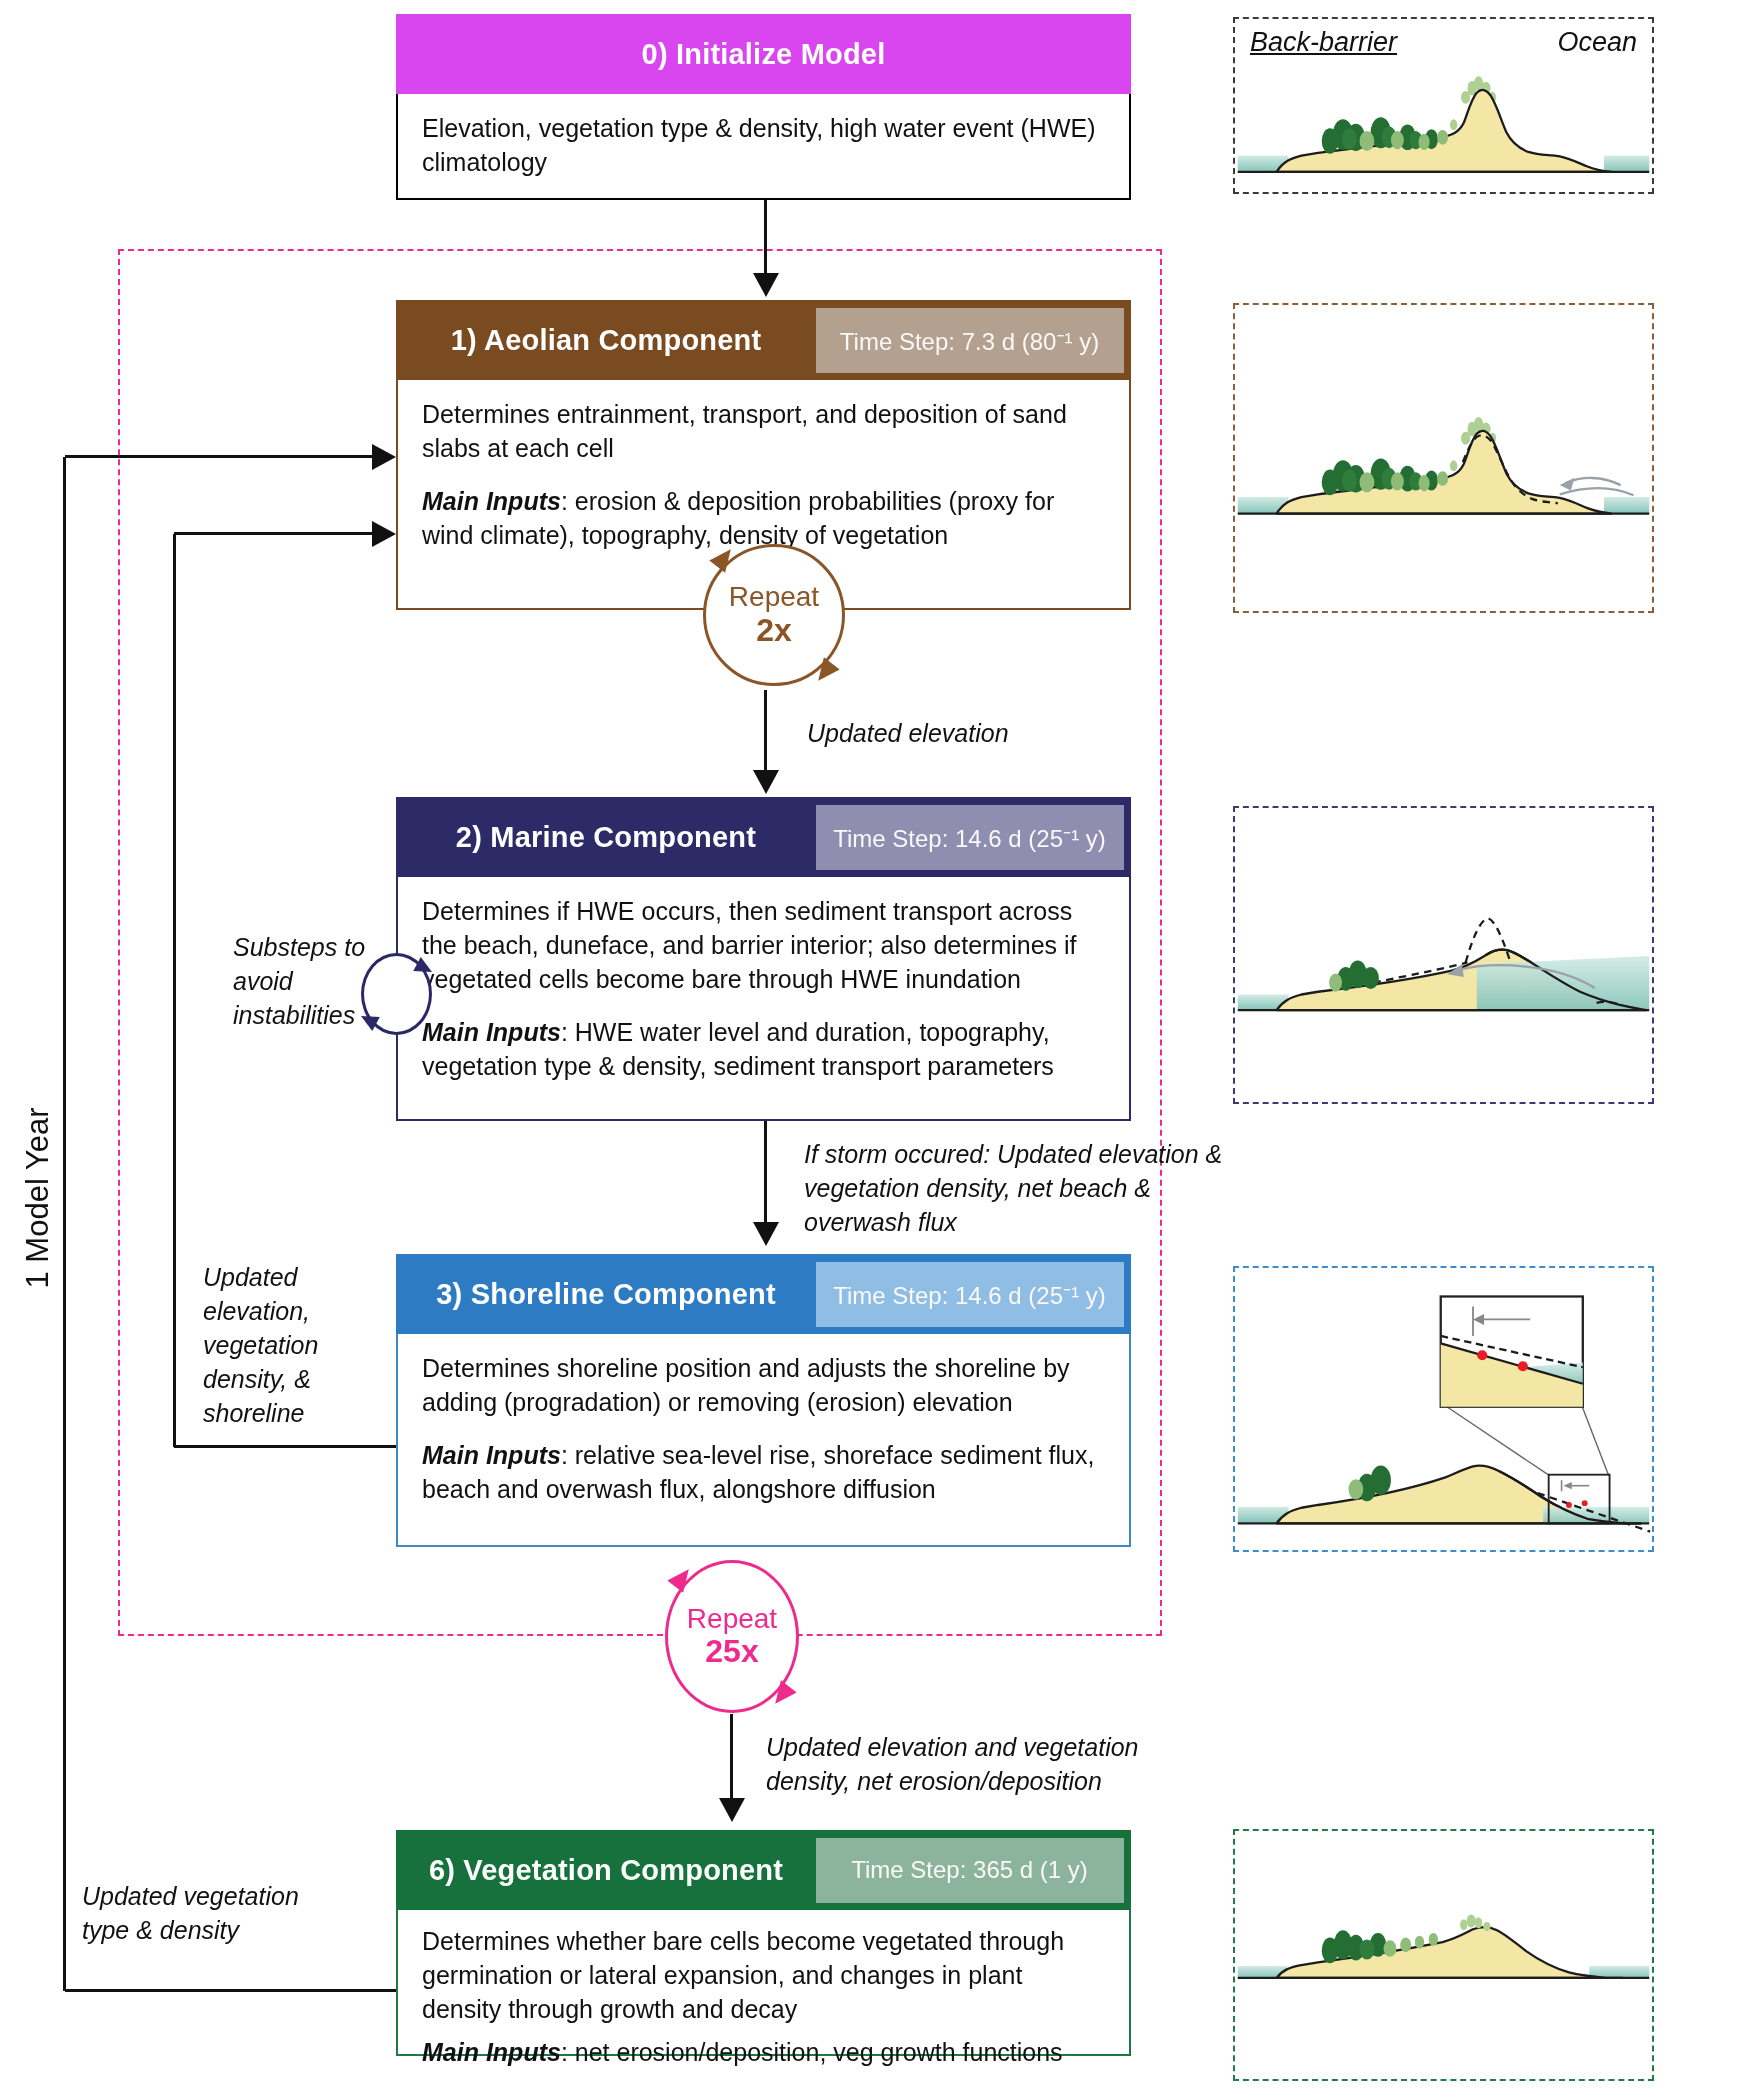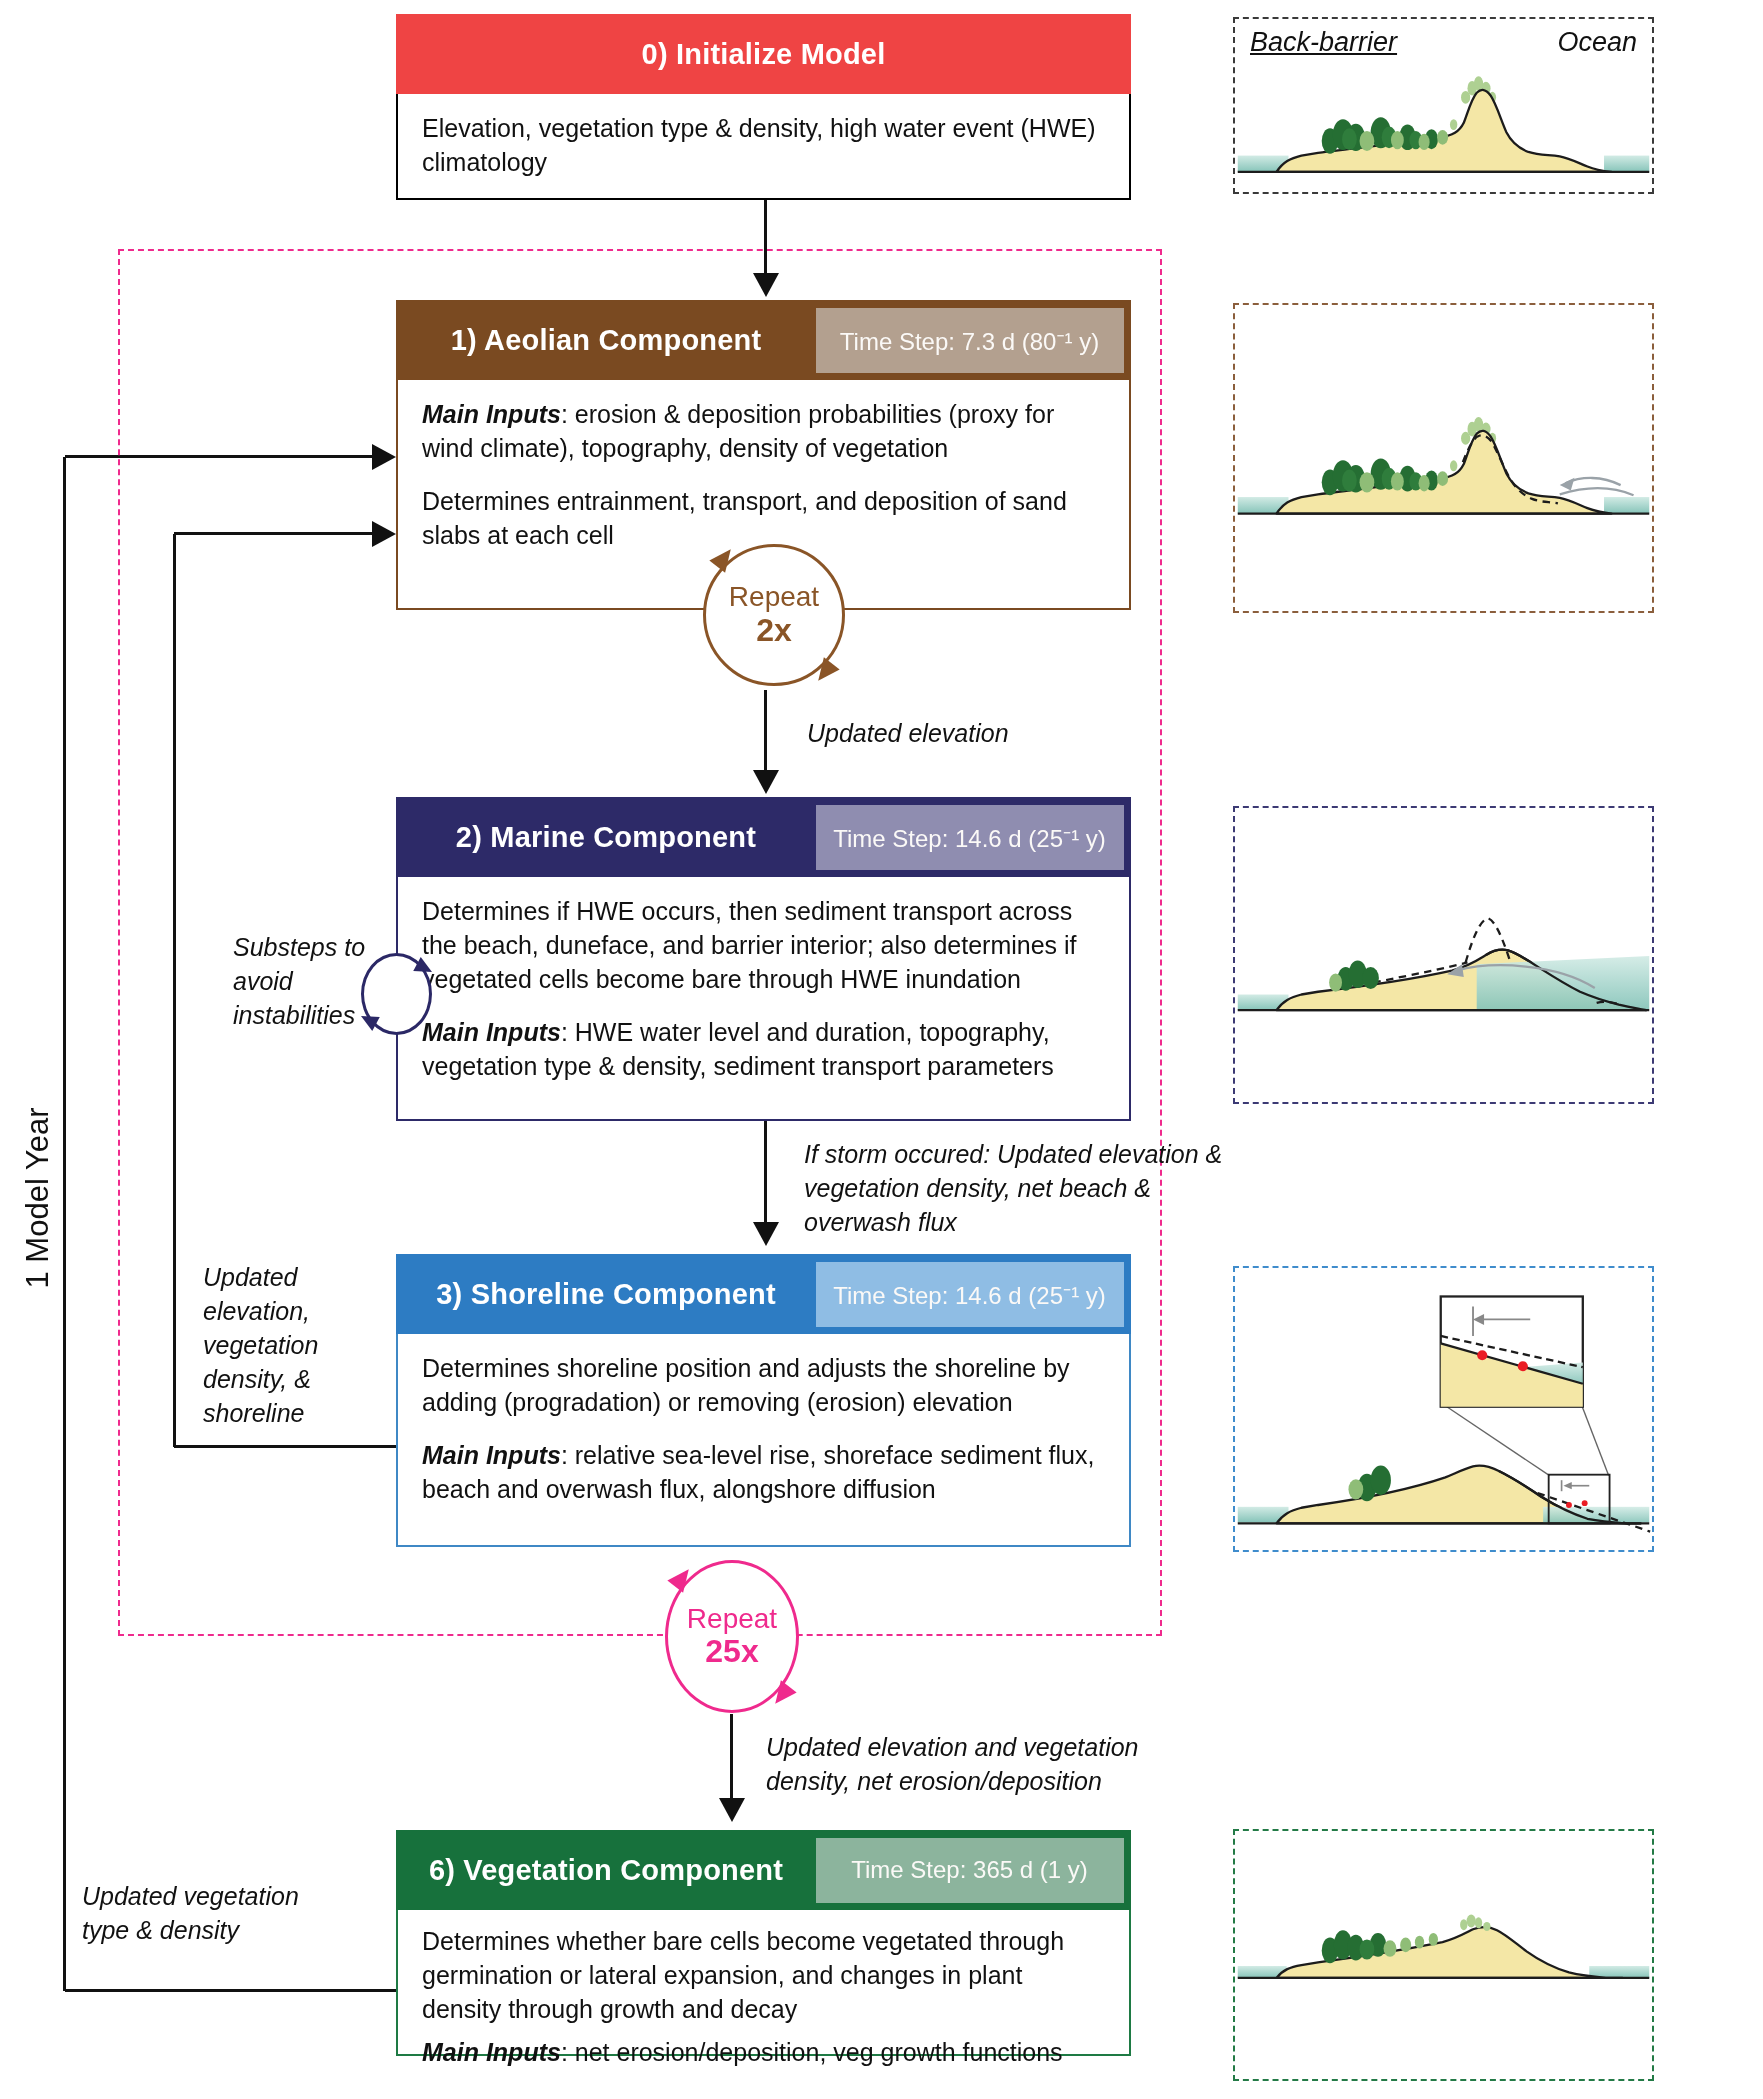--- a/index.html
+++ b/index.html
@@ -79,39 +79,39 @@
 
   <div class="vline" style="left:173px;top:534px;height:913px;"></div>
   <div class="hline" style="left:174px;top:532px;width:198px;"></div>
   <div class="rhead" style="left:372px;top:521px;"></div>
   <div class="hline" style="left:174px;top:1445px;width:224px;"></div>
   <div class="flab" style="left:203px;top:1260px;width:154px;">Updated elevation, vegetation density, &amp; shoreline</div>
 
   <div class="annual-box"></div>
 
   <div class="fbox" style="top:14px;">
-    <div class="hdr" style="background:#ef4444;justify-content:center;">
+    <div class="hdr" style="background:#d946ef;justify-content:center;">
       <div class="title">0) Initialize Model</div>
     </div>
     <div class="bd" style="height:106px;border-color:#000;">
       <p class="para">Elevation, vegetation type &amp; density, high water event (HWE) climatology</p>
     </div>
   </div>
 
   <div class="vline" style="left:764px;top:200px;height:75px;"></div>
   <div class="vhead" style="left:753px;top:273px;"></div>
 
   <div class="fbox" style="top:300px;">
     <div class="hdr with-time" style="background:#7a4a21;">
       <div class="title">1) Aeolian Component</div>
       <div class="timestep" style="background:#b3a08f;">Time Step: 7.3 d (80⁻¹ y)</div>
     </div>
     <div class="bd" style="height:230px;border-color:#7a4a21;">
+      <p class="para">Determines entrainment, transport, and deposition of sand slabs at each cell</p>
       <p class="para"><b class="lead">Main Inputs</b><span>: erosion &amp; deposition probabilities (proxy for wind climate), topography, density of vegetation</span></p>
-      <p class="para">Determines entrainment, transport, and deposition of sand slabs at each cell</p>
     </div>
   </div>
 
   <div class="loopc" id="repeat2">
     <span class="lab">Repeat</span>
     <b class="cnt">2x</b>
     <i class="carrow a1"></i>
     <i class="carrow a2"></i>
   </div>
 

